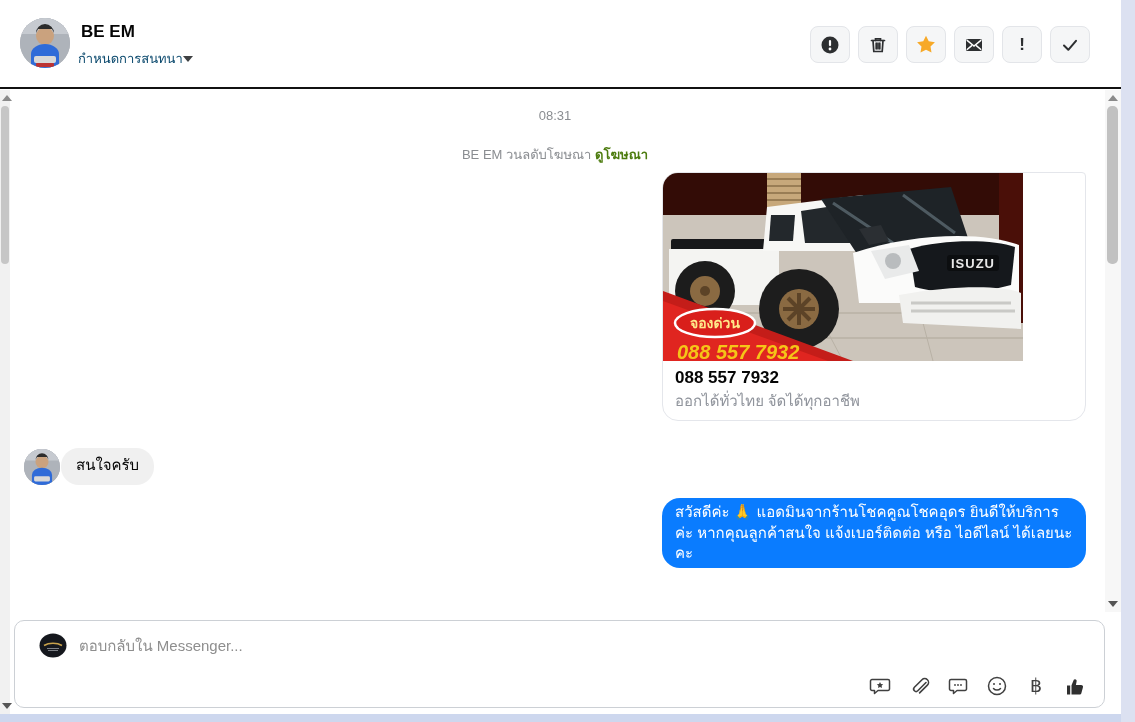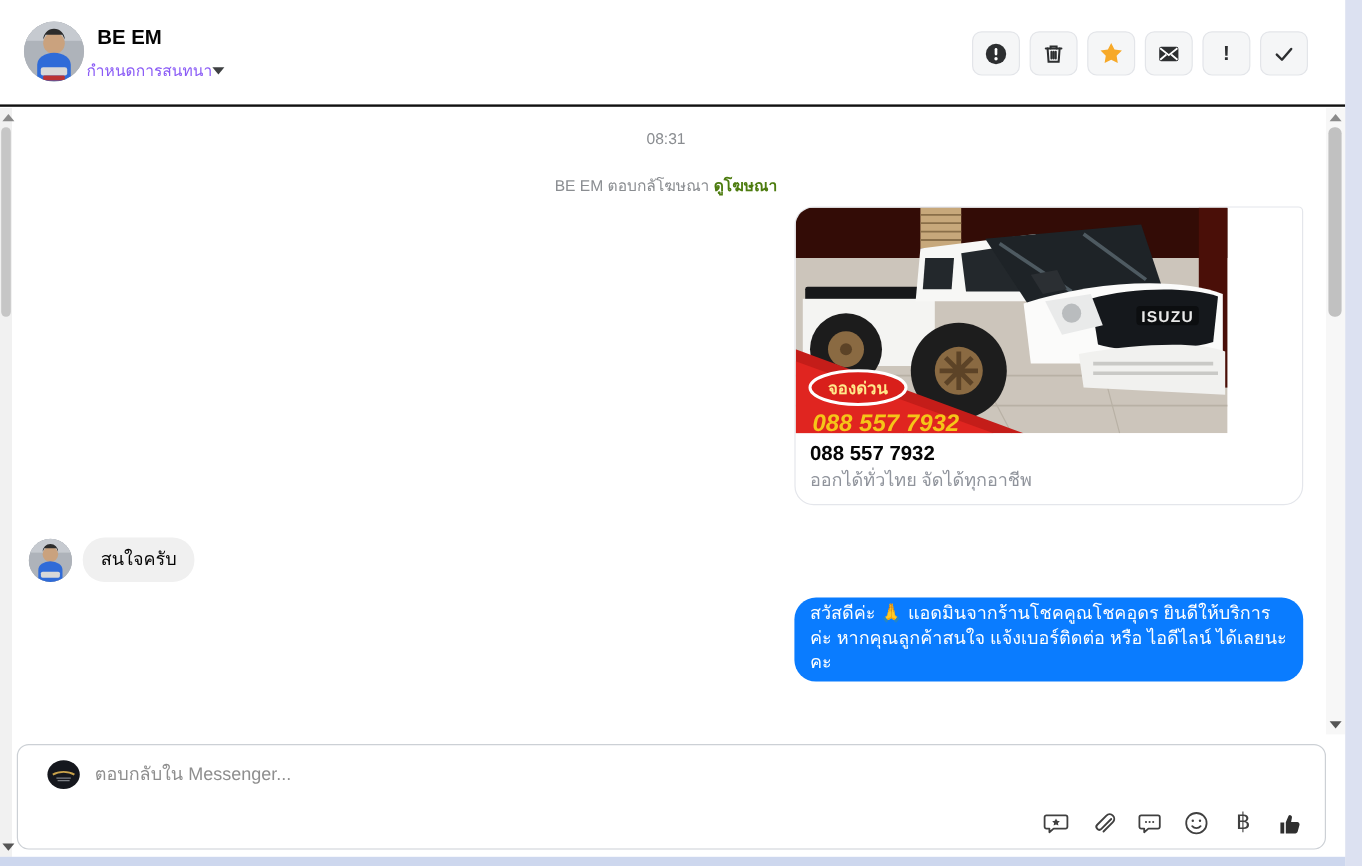--- a/index.html
+++ b/index.html
@@ -7,21 +7,21 @@
   body { font-family:"Liberation Sans","DejaVu Sans",sans-serif; background:#fff; position:relative; overflow:hidden; }
 
   .right-strip { position:absolute; top:0; right:0; width:14px; height:722px; background:#dce1f1; }
   .bottom-strip { position:absolute; left:0; bottom:0; width:1121px; height:8px; background:#cdd7ee; }
   .app { position:absolute; left:0; top:0; width:1121px; height:714px; background:#fff; }
 
   
   .header { position:absolute; left:0; top:0; width:1121px; height:89px; background:#fff; border-bottom:2px solid #111; }
   .hdr-avatar { position:absolute; left:20px; top:18px; width:50px; height:50px; border-radius:50%; overflow:hidden; background:#a7abb2; }
   .hdr-name { position:absolute; left:81px; top:22px; font-size:17px; font-weight:700; color:#050505; }
-  .hdr-sub { position:absolute; left:72px; top:48px; font-size:13px; color:#8b5cf6; display:flex; align-items:center; cursor:pointer; }
+  .hdr-sub { position:absolute; left:78px; top:48px; font-size:13px; color:#0c4a6e; display:flex; align-items:center; cursor:pointer; }
   .caret-down { width:0; height:0; border-left:5px solid transparent; border-right:5px solid transparent; border-top:6px solid #3e4042; }
   .hdr-actions { position:absolute; right:31px; top:26px; display:flex; gap:8px; }
   .hbtn { width:40px; height:37px; border-radius:8px; background:#f5f6f7; border:1px solid #e3e5e9; display:flex; align-items:center; justify-content:center; cursor:pointer; color:#2d2f31; }
   .hbtn .bang { font-size:17px; font-weight:800; color:#2d2f31; }
 
   
   .sb-left { position:absolute; left:0; top:90px; width:10px; height:624px; background:#f1f1f1; }
   .sb-left .thumb { position:absolute; left:1px; top:16px; width:8px; height:158px; background:#c6c6c6; border-radius:4px; }
   .sb-right { position:absolute; right:0; top:90px; width:16px; height:522px; background:#f7f7f7; }
   .sb-right .thumb { position:absolute; left:2px; top:16px; width:11px; height:158px; background:#c1c1c1; border-radius:5px; }
@@ -32,21 +32,21 @@
   .chat { position:absolute; left:10px; top:90px; width:1094px; height:522px; background:#fff; overflow:hidden; }
   .chat-inner { display:flex; flex-direction:column; padding:18px 18px 0 14px; }
   .meta-time { text-align:center; font-size:13px; color:#8a8d91; }
   .meta-context { text-align:center; font-size:13px; color:#8a8d91; margin-top:21px; }
   .meta-context .ctx-link { font-weight:700; color:#4d7c0f; cursor:pointer; }
   .bubble { border-radius:18px; font-size:15px; }
   .bubble.out { background:#0a7cff; color:#fff; align-self:flex-end; }
   .bubble.in  { background:#f0f0f0; color:#050505; align-self:flex-start; }
   .msg1 { margin-top:14px; max-width:736px; padding:6px 13px; line-height:22px; border-radius:18px 18px 4px 18px; }
   .msg4 { margin-top:13px; max-width:424px; padding:4px 13px; line-height:20.5px; font-weight:500; }
-  .msg-in-row { display:flex; align-items:flex-end; gap:9px; margin-top:27px; align-self:flex-start; margin-left:0px; }
+  .msg-in-row { display:flex; align-items:flex-end; gap:1px; margin-top:27px; align-self:flex-start; margin-left:0px;font-family:Liberation Mono, monospace; }
   .small-avatar { width:36px; height:36px; border-radius:50%; overflow:hidden; background:#a7abb2; flex:0 0 36px; }
   .msg3 { padding:8px 15px; line-height:21px; }
 
   
   .card { align-self:flex-end; margin-top:7px; width:424px; border-radius:16px 4px 16px 16px; overflow:hidden; border:1px solid #e4e6eb; background:#fff; cursor:pointer; }
   .card-img { width:360px; height:188px; display:block; }
   .card-footer { padding:5px 12px 8px; }
   .card-title { font-size:17px; font-weight:700; color:#050505; line-height:24px; }
   .card-sub { font-size:15px; color:#90949c; line-height:22px;font-family:Liberation Serif, serif; }
 
@@ -117,21 +117,21 @@
           <path d="M4 10.5l4.3 4.3L16 5.8"></path>
         </svg>
       </div>
     </div>
   </div>
 
   <div class="chat">
     <div class="chat-inner">
       <div class="meta-time">08:31</div>
       <div class="meta-context">
-        <span>BE EM ตอบกลัโฆษณา</span>
+        <span>BE EM วนลดับโฆษณา</span>
         <span class="ctx-link">ดูโฆษณา</span>
       </div>
 
 
       <div class="card">
         <svg class="card-img" viewBox="0 0 360 188">
           <rect width="360" height="188" fill="#ccc5bb"></rect>
           <rect width="360" height="42" fill="#330c06"></rect>
           <rect x="336" width="24" height="150" fill="#4a0f08"></rect>
           <rect x="104" y="0" width="34" height="34" fill="#c7a87b"></rect>

